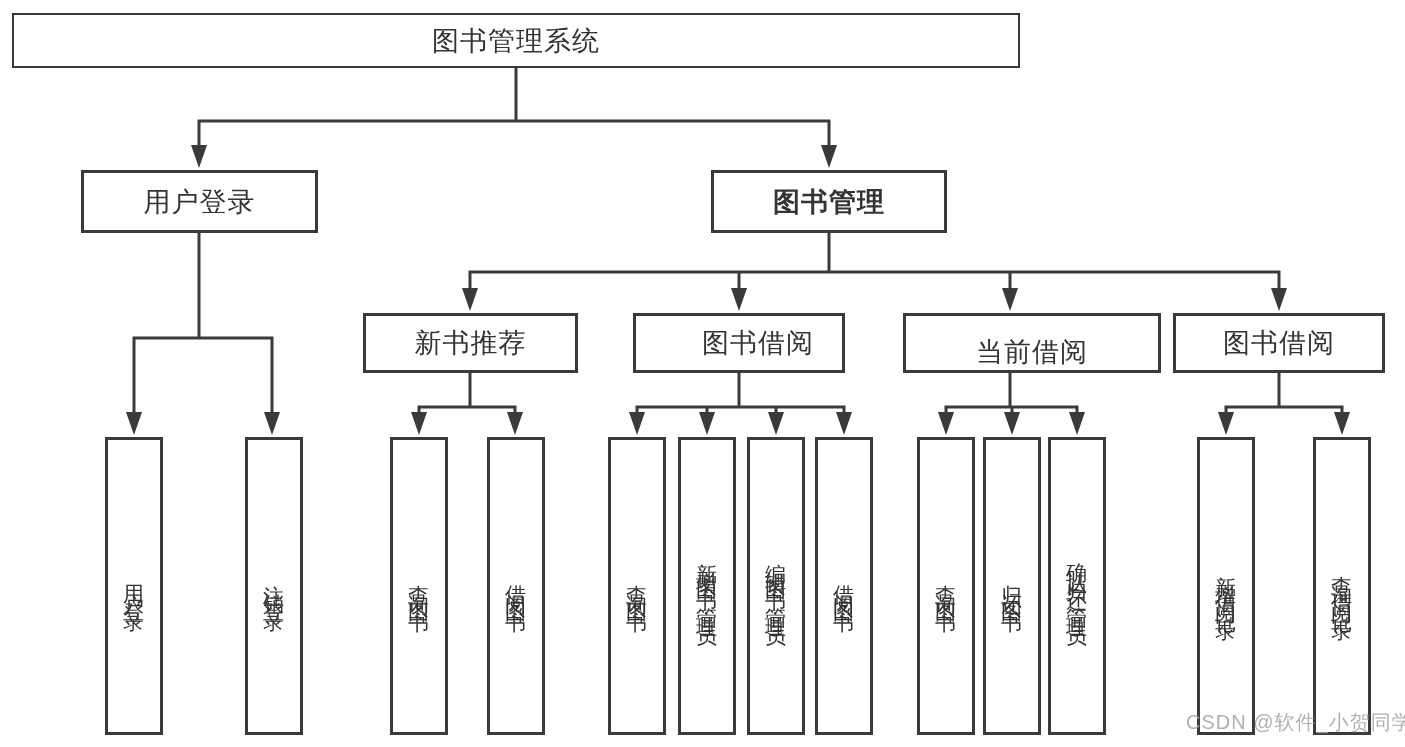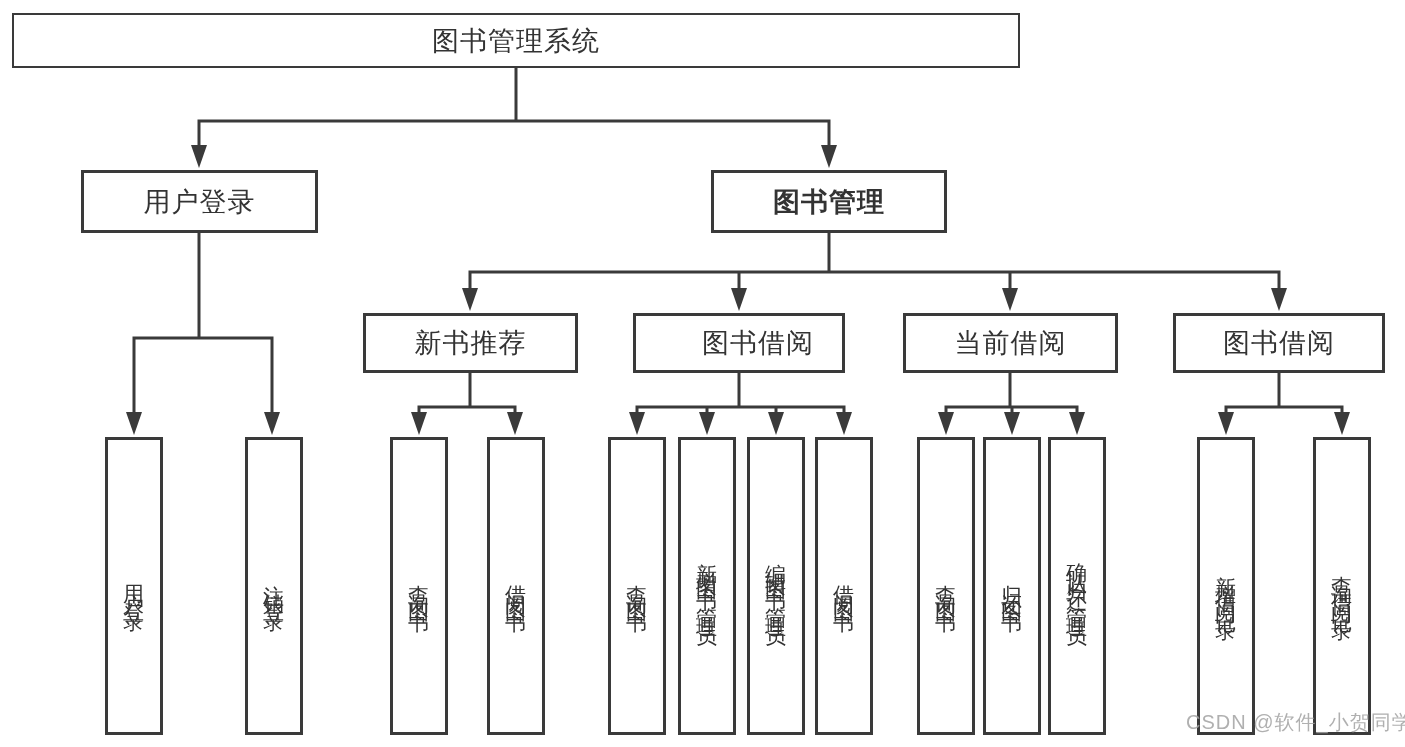--- a/index.html
+++ b/index.html
@@ -117,21 +117,21 @@
   <div class="hbox" style="left:711px; top:170px; width:236px; height:63px;font-weight:bold;">
     <span>图书管理</span>
   </div>
 
   <div class="hbox" style="left:363px; top:313px; width:215px; height:60px;">
     <span>新书推荐</span>
   </div>
   <div class="hbox" style="left:633px; top:313px; width:212px; height:60px;padding-left:38px;">
     <span>图书借阅</span>
   </div>
-  <div class="hbox" style="left:903px; top:313px; width:215px; height:60px;">
+  <div class="hbox" style="left:903px; top:313px; width:258px; height:60px;align-items:flex-end;">
     <span>当前借阅</span>
   </div>
   <div class="hbox" style="left:1173px; top:313px; width:212px; height:60px;">
     <span>图书借阅</span>
   </div>
 
   <div class="vbox" style="left:105px;">
     <span class="vtext">用户登录</span>
   </div>
   <div class="vbox" style="left:245px;">

